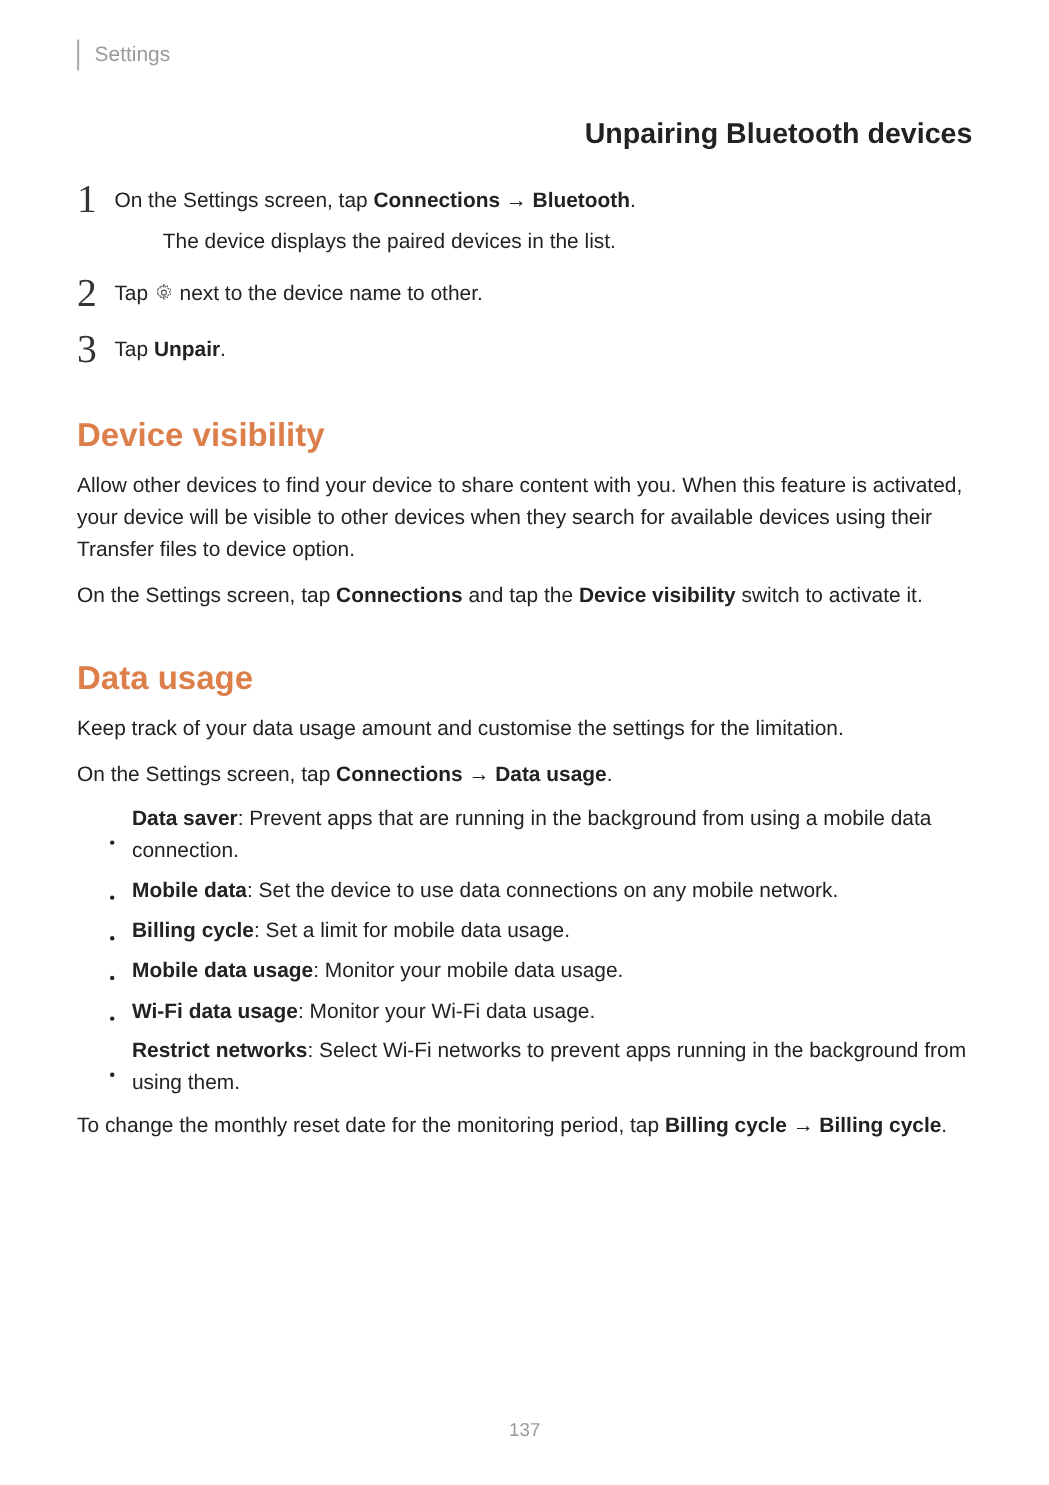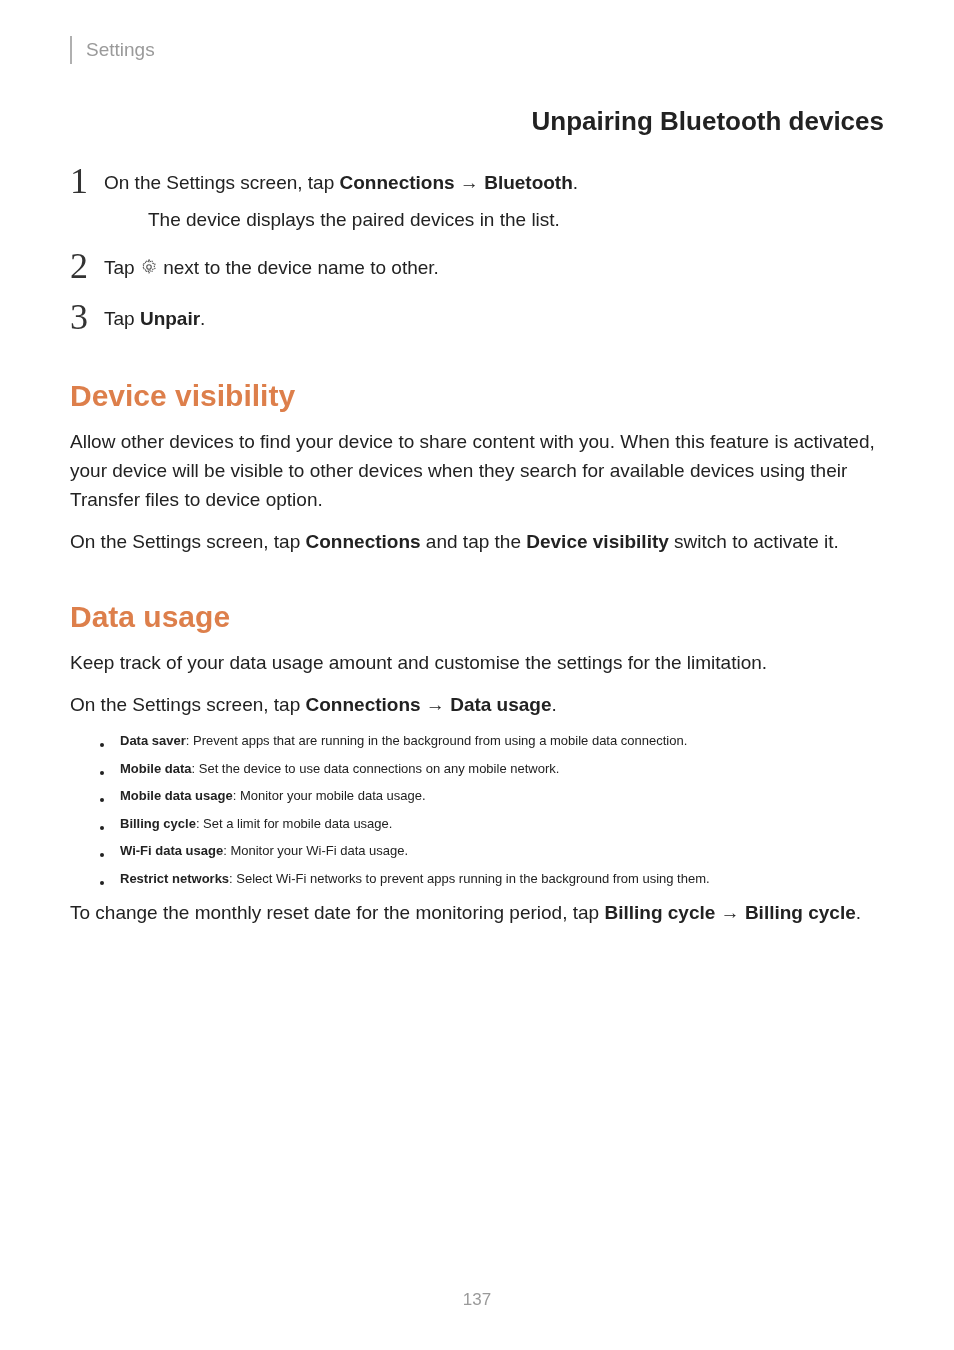--- a/index.html
+++ b/index.html
@@ -75,22 +75,22 @@
     font-size: 19px;
     line-height: 1.55;
     color: #222;
     margin-bottom: 12px;
   }
   .list {
     padding-left: 30px;
   }
   .list-item {
     display: flex;
-    align-items: flex-start;
-    font-size: 13px;
+    align-items: center;
+    font-size: 19px;
     line-height: 1.5;
     margin-bottom: 8px;
   }
   .bullet {
     width: 4px;
     height: 4px;
     background: #222;
     border-radius: 50%;
     margin-top: 12px;
     margin-right: 16px;
@@ -170,25 +170,25 @@
       <div class="list-item">
         <div class="bullet"></div>
         <div class="list-text"><span class="b">Data saver</span><span>: Prevent apps that are running in the background from using a mobile data connection.</span></div>
       </div>
       <div class="list-item">
         <div class="bullet"></div>
         <div class="list-text"><span class="b">Mobile data</span><span>: Set the device to use data connections on any mobile network.</span></div>
       </div>
       <div class="list-item">
         <div class="bullet"></div>
+        <div class="list-text"><span class="b">Billing cycle</span><span>: Set a limit for mobile data usage.</span></div>
+      </div>
+      <div class="list-item">
+        <div class="bullet"></div>
         <div class="list-text"><span class="b">Mobile data usage</span><span>: Monitor your mobile data usage.</span></div>
-      </div>
-      <div class="list-item">
-        <div class="bullet"></div>
-        <div class="list-text"><span class="b">Billing cycle</span><span>: Set a limit for mobile data usage.</span></div>
       </div>
       <div class="list-item">
         <div class="bullet"></div>
         <div class="list-text"><span class="b">Wi-Fi data usage</span><span>: Monitor your Wi-Fi data usage.</span></div>
       </div>
       <div class="list-item">
         <div class="bullet"></div>
         <div class="list-text"><span class="b">Restrict networks</span><span>: Select Wi-Fi networks to prevent apps running in the background from using them.</span></div>
       </div>
     </div>

